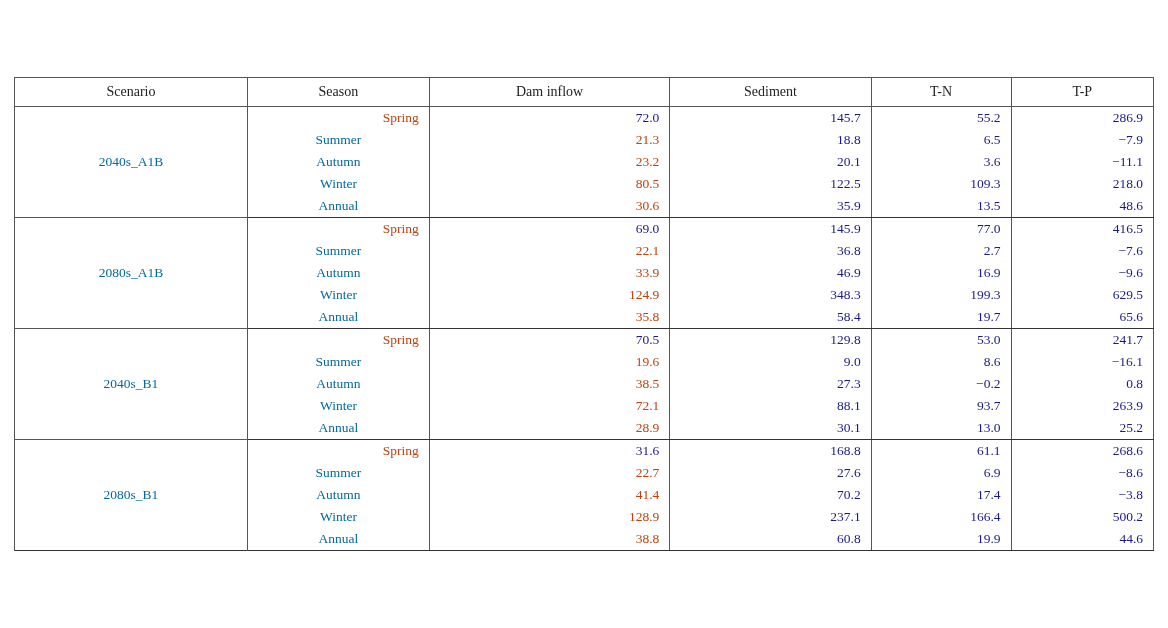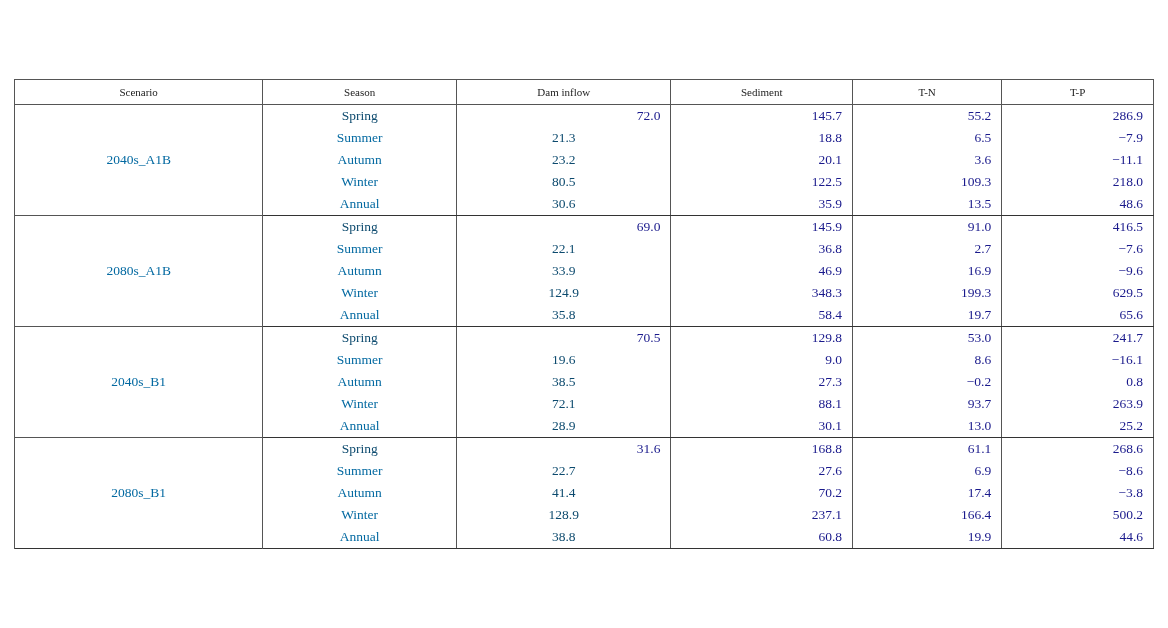--- a/index.html
+++ b/index.html
@@ -30,35 +30,35 @@
       border: 1.5px solid #333;
     }
 
     thead tr th {
       border: 1px solid #555;
       padding: 6px 10px;
       text-align: center;
       font-weight: normal;
       background: #ffffff;
       color: #222;
-      font-size: 11px;
+      font-size: 14px;
     }
 
     tbody tr td {
       border-right: 1px solid #555;
       border-left: 1px solid #555;
       padding: 3px 10px;
       color: #1a1a8c;
       font-size: 13.5px;
     }
 
     
     tbody tr td:nth-child(2) {
-      text-align: center;
-      color: #0c4a6e;
+      text-align: right;
+      color: #c2410c;
     }
 
     
     tbody tr td:nth-child(1) {
       text-align: center;
       color: #0369a1;
       border-right: 1px solid #555;
     }
 
     
@@ -134,21 +134,21 @@
           <td>30.6</td>
           <td>35.9</td>
           <td>13.5</td>
           <td>48.6</td>
         </tr>
         <tr>
           <td rowspan="5" class="scenario-cell" style="vertical-align: middle; border-top: 1px solid rgb(85, 85, 85);">2080s_A1B</td>
           <td>Spring</td>
           <td>69.0</td>
           <td>145.9</td>
-          <td>91.0</td>
+          <td>77.0</td>
           <td>416.5</td>
         </tr>
         <tr>
           <td>Summer</td>
           <td>22.1</td>
           <td>36.8</td>
           <td>2.7</td>
           <td>−7.6</td>
         </tr>
         <tr>

